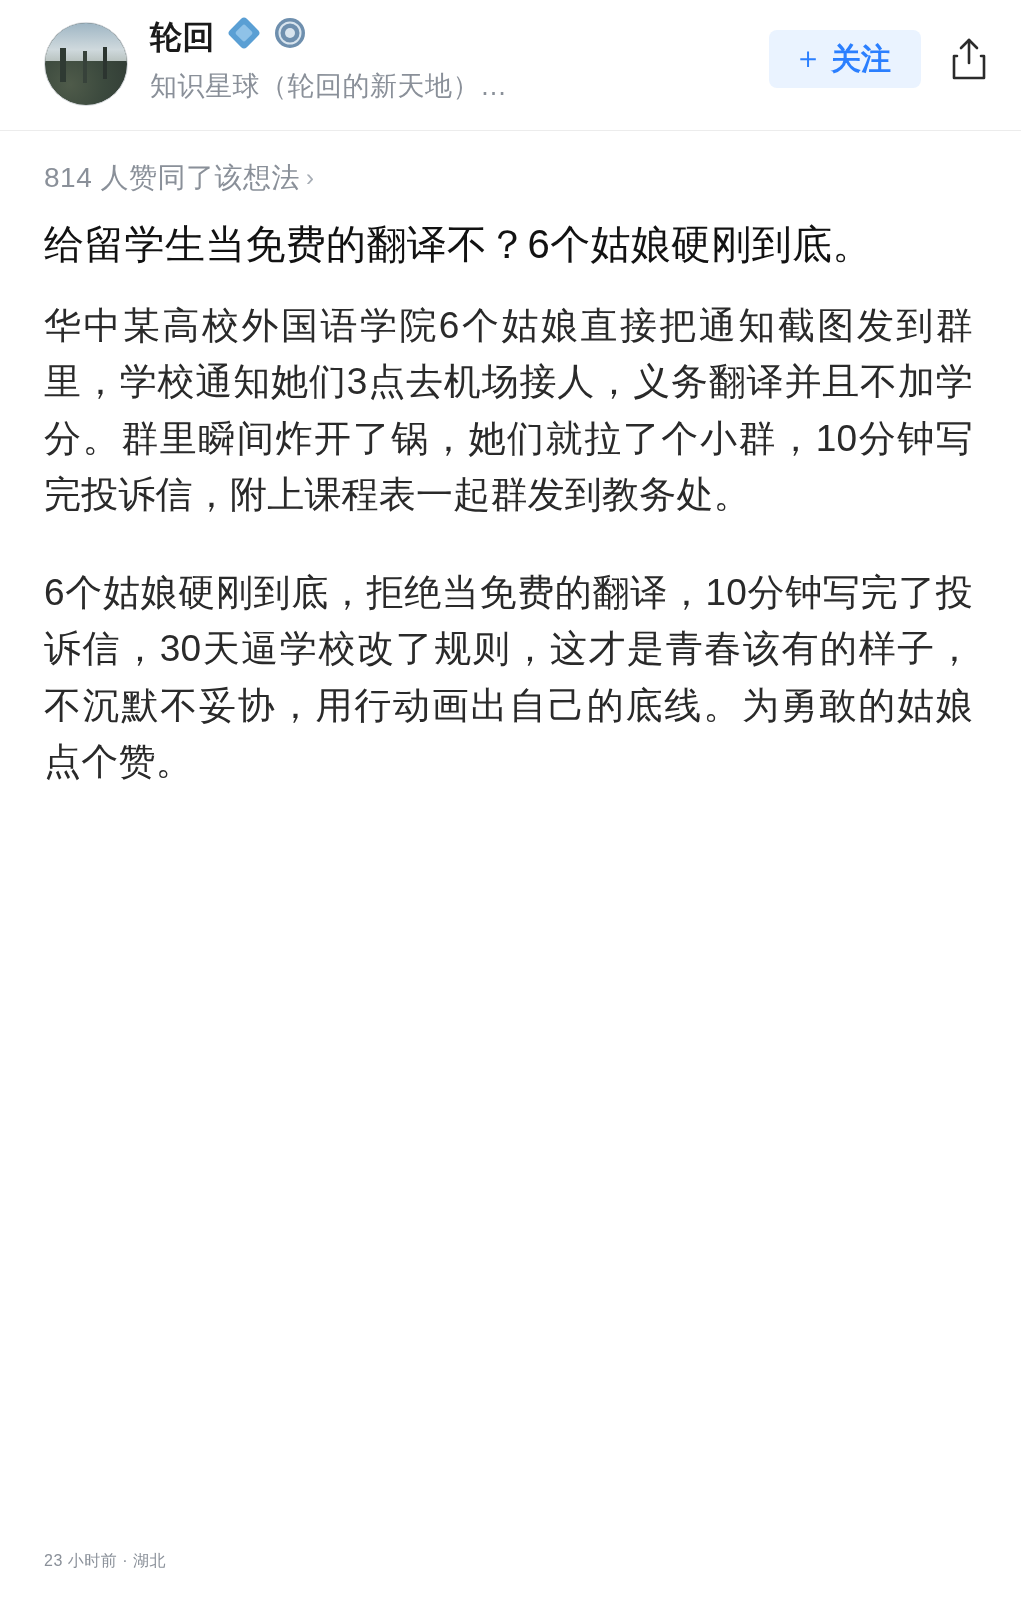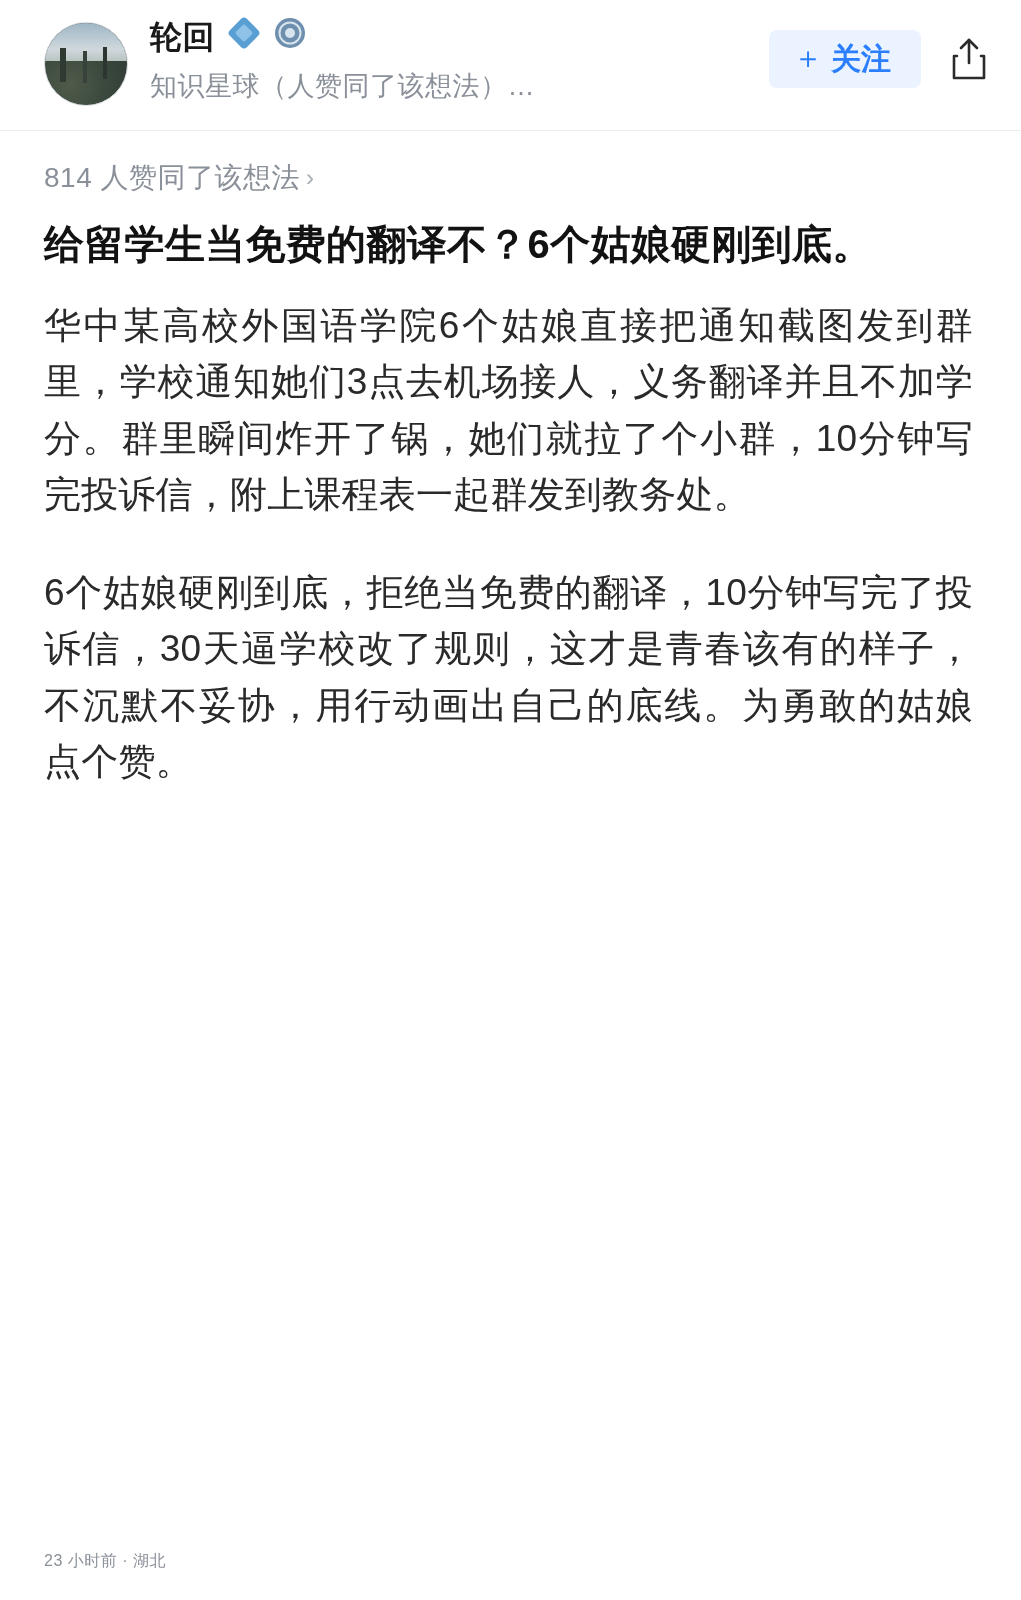--- a/index.html
+++ b/index.html
@@ -137,21 +137,21 @@
     color: #a7adb5;
     margin-left: 6px;
   }
 
   
   .content {
     padding: 10px 48px 0 44px;
   }
   .title {
     font-size: 40px;
-    font-weight: 700;
+    font-weight: 400;
     color: #121212;
     line-height: 1.38;
     letter-spacing: 0.3px;
     margin-bottom: 26px;
   }
   .body p {
     font-size: 37px;
     line-height: 1.52;
     color: #2a2a2a;
     letter-spacing: 0.2px;
@@ -188,21 +188,21 @@
           </svg>
         </span>
         <span class="badge-circle">
           <svg width="34" height="34" viewBox="0 0 34 34">
             <circle cx="17" cy="17" r="15" fill="#6e8fae"></circle>
             <circle cx="17" cy="17" r="10.5" fill="none" stroke="#d8e4ee" stroke-width="2"></circle>
             <circle cx="17" cy="17" r="5" fill="#d8e4ee"></circle>
           </svg>
         </span>
       </div>
-      <div class="sub-row">知识星球（人赞同了该想法）…</div>
+      <div class="sub-row">知识星球（轮回的新天地）…</div>
     </div>
 
     <button class="follow-btn">
       <span class="plus">＋</span>
       <span>关注</span>
     </button>
 
     <button class="share-btn">
       <svg width="40" height="46" viewBox="0 0 40 46" fill="none" stroke="#2b2b2b" stroke-width="2.6" stroke-linecap="round" stroke-linejoin="round">
         <path d="M20 4 L20 27"></path>

